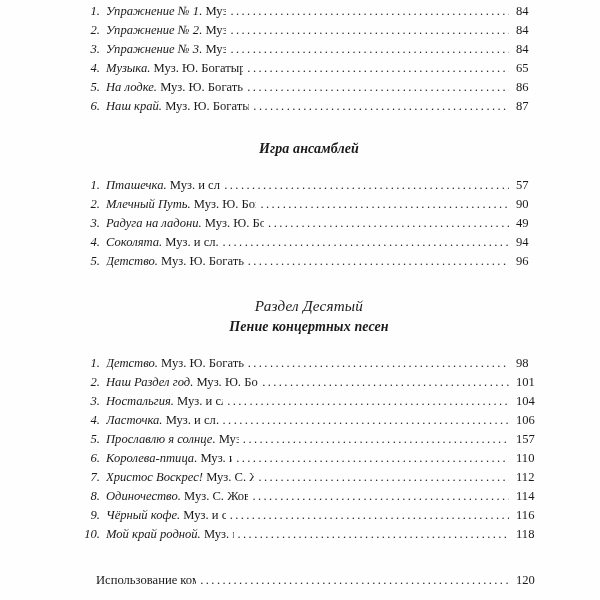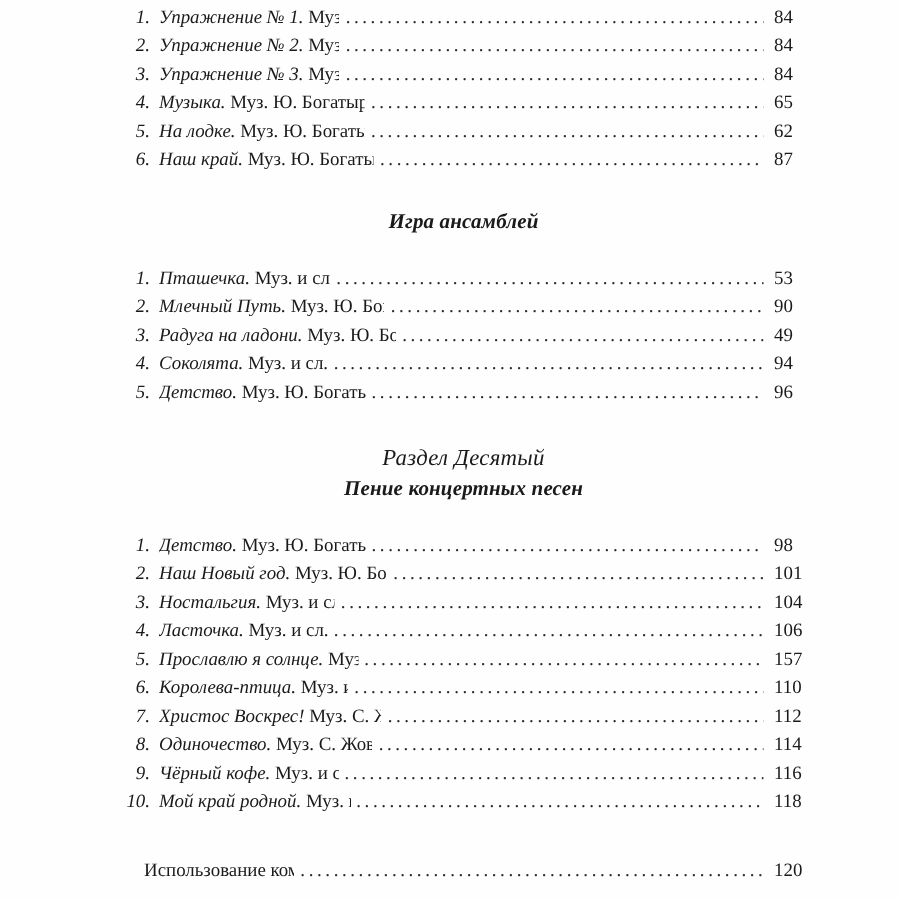--- a/index.html
+++ b/index.html
@@ -147,40 +147,40 @@
       <li class="toc-entry">
         <span class="entry-num">4.</span>
         <span class="entry-text"><span class="entry-title">Музыка.</span><span class="entry-credit"> Муз. Ю. Богатырёвой, сл. Л. Серединой</span></span>
         <span class="leader">..........................................................................................</span>
         <span class="entry-page">65</span>
       </li>
       <li class="toc-entry">
         <span class="entry-num">5.</span>
         <span class="entry-text"><span class="entry-title">На лодке.</span><span class="entry-credit"> Муз. Ю. Богатырёвой, сл. Л. Украинки</span></span>
         <span class="leader">..........................................................................................</span>
-        <span class="entry-page">62</span>
+        <span class="entry-page">86</span>
       </li>
       <li class="toc-entry">
         <span class="entry-num">6.</span>
         <span class="entry-text"><span class="entry-title">Наш край.</span><span class="entry-credit"> Муз. Ю. Богатырёвой, сл. С. Жовнерчука</span></span>
         <span class="leader">..........................................................................................</span>
         <span class="entry-page">87</span>
       </li>
     </ul>
 
   <div class="section-heading heading-block-9">
     <div class="heading-title">Игра ансамблей</div>
   </div>
 
   <ul class="toc-list block-sec9">
       <li class="toc-entry">
         <span class="entry-num">1.</span>
         <span class="entry-text"><span class="entry-title">Пташечка.</span><span class="entry-credit"> Муз. и сл. С. Жовнерчука</span></span>
         <span class="leader">..........................................................................................</span>
-        <span class="entry-page">53</span>
+        <span class="entry-page">57</span>
       </li>
       <li class="toc-entry">
         <span class="entry-num">2.</span>
         <span class="entry-text"><span class="entry-title">Млечный Путь.</span><span class="entry-credit"> Муз. Ю. Богатырёвой, сл. Л. Серединой</span></span>
         <span class="leader">..........................................................................................</span>
         <span class="entry-page">90</span>
       </li>
       <li class="toc-entry">
         <span class="entry-num">3.</span>
         <span class="entry-text"><span class="entry-title">Радуга на ладони.</span><span class="entry-credit"> Муз. Ю. Богатырёвой, сл. Н. Сингаевского</span></span>
@@ -208,21 +208,21 @@
 
   <ul class="toc-list block-sec10">
       <li class="toc-entry">
         <span class="entry-num">1.</span>
         <span class="entry-text"><span class="entry-title">Детство.</span><span class="entry-credit"> Муз. Ю. Богатырёвой, сл. Л. Осипенко</span></span>
         <span class="leader">..........................................................................................</span>
         <span class="entry-page">98</span>
       </li>
       <li class="toc-entry">
         <span class="entry-num">2.</span>
-        <span class="entry-text"><span class="entry-title">Наш Новый год.</span><span class="entry-credit"> Муз. Ю. Богатырёвой, сл. В. Герасимова</span></span>
+        <span class="entry-text"><span class="entry-title">Наш Раздел год.</span><span class="entry-credit"> Муз. Ю. Богатырёвой, сл. В. Герасимова</span></span>
         <span class="leader">..........................................................................................</span>
         <span class="entry-page">101</span>
       </li>
       <li class="toc-entry">
         <span class="entry-num">3.</span>
         <span class="entry-text"><span class="entry-title">Ностальгия.</span><span class="entry-credit"> Муз. и сл. С. Жовнерчука</span></span>
         <span class="leader">..........................................................................................</span>
         <span class="entry-page">104</span>
       </li>
       <li class="toc-entry">

